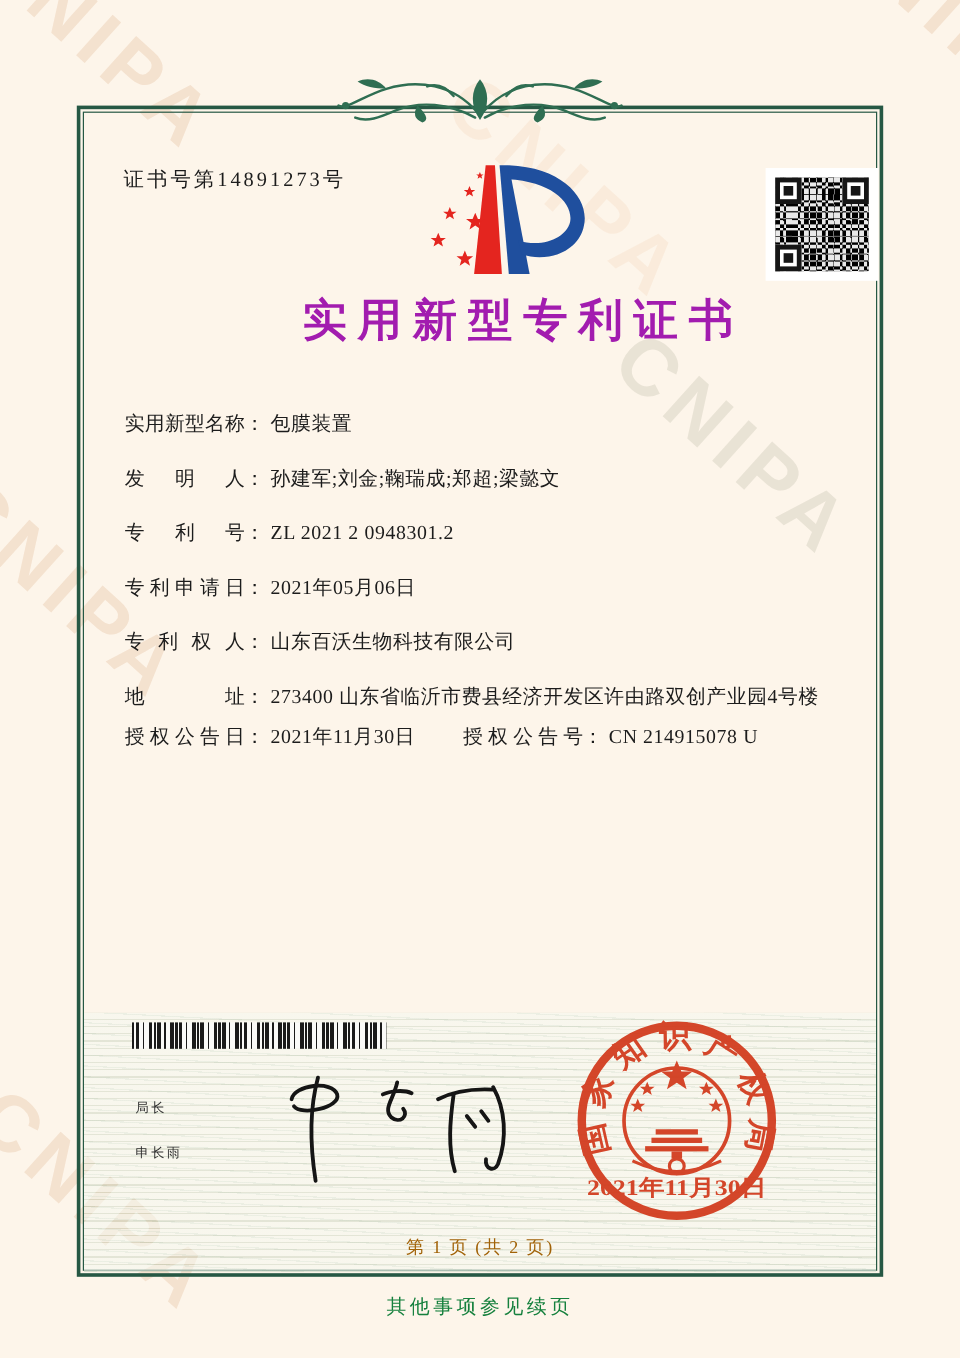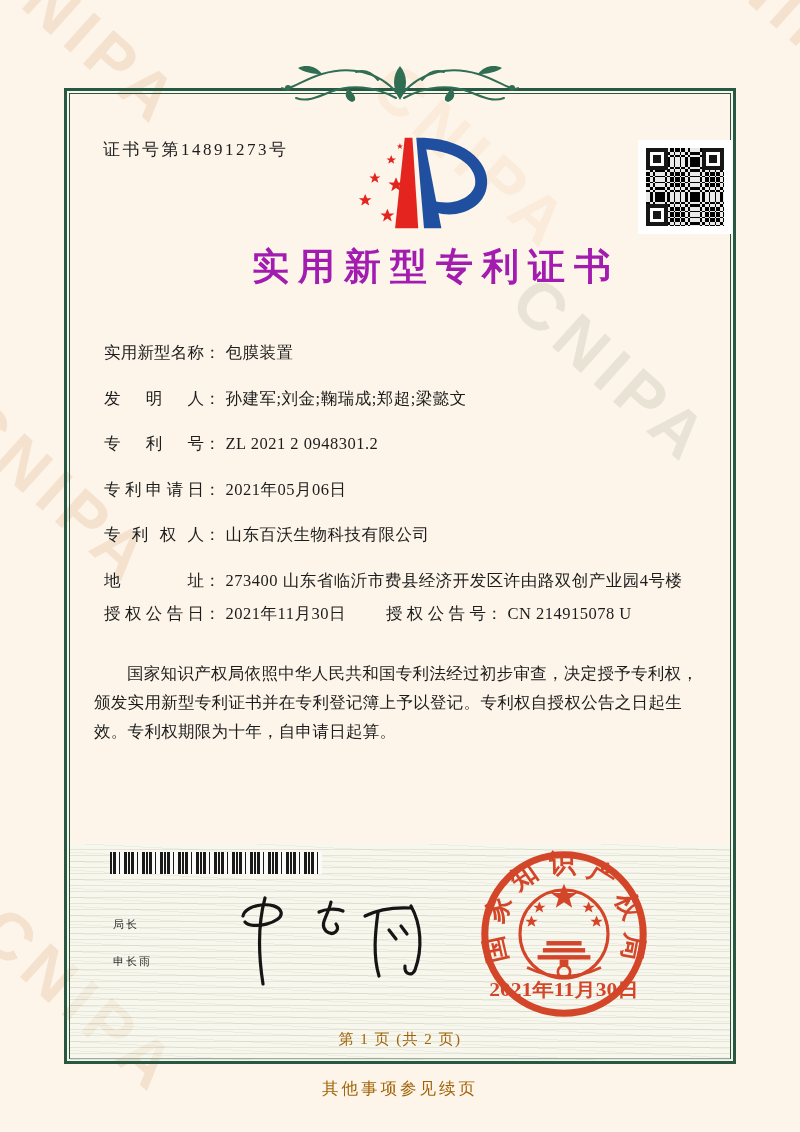--- a/index.html
+++ b/index.html
@@ -63,21 +63,21 @@
      background:repeating-linear-gradient(90deg,#1a1a1a 0 2px,#fafaf8 2px 3px,#1a1a1a 3px 6px,
        #fafaf8 6px 9px,#1a1a1a 9px 10px,#fafaf8 10px 14px,#1a1a1a 14px 17px,#fafaf8 17px 18px);}
 
   .director{position:absolute;left:113px;top:906px;font-size:11px;letter-spacing:2px;line-height:37px;
             font-family:"Liberation Sans","DejaVu Sans",sans-serif;color:#2e2e2e;}
   .sig-svg{position:absolute;left:215px;top:886px;width:215px;height:105px;}
 
   .seal-svg{position:absolute;left:476px;top:846px;width:176px;height:176px;opacity:0.94;}
 
   .page-info{position:absolute;left:0;top:1030px;width:100%;text-align:center;font-size:15px;letter-spacing:1.5px;color:#a16207;}
-  .cont-note{position:absolute;left:0;top:1078px;width:100%;text-align:center;font-size:16.5px;letter-spacing:3px;color:#a16207;}
+  .cont-note{position:absolute;left:0;top:1078px;width:100%;text-align:center;font-size:16.5px;letter-spacing:3px;color:#15803d;}
 </style>
 </head>
 <body>
 
 <div class="page">
 
   <div class="wm wm1">CNIPA</div>
   <div class="wm wm2">CNIPA</div>
   <div class="wm wm3">CNIPA</div>
   <div class="wm wm4 gray">CNIPA</div>
@@ -168,21 +168,20 @@
         <span class="val">2021年11月30日</span>
       <span class="grant2">
         <span class="lbl">授权公告号</span>
           <span class="colon">：</span>
           <span class="val">CN 214915078 U</span>
       </span>
     </div>
   </div>
 
   <div class="paras">
-    <p>国家知识产权局依照中华人民共和国专利法经过初步审查，决定授予专利权，颁发实用新型专利证书并在专利登记簿上予以登记。专利权自授权公告之日起生效。专利权期限为十年，自申请日起算。</p>
   </div>
 
   <div class="barcode"></div>
 
   <div class="director">
     <div>局长</div>
     <div>申长雨</div>
   </div>
 
   <svg class="sig-svg" viewBox="0 0 215 105">

